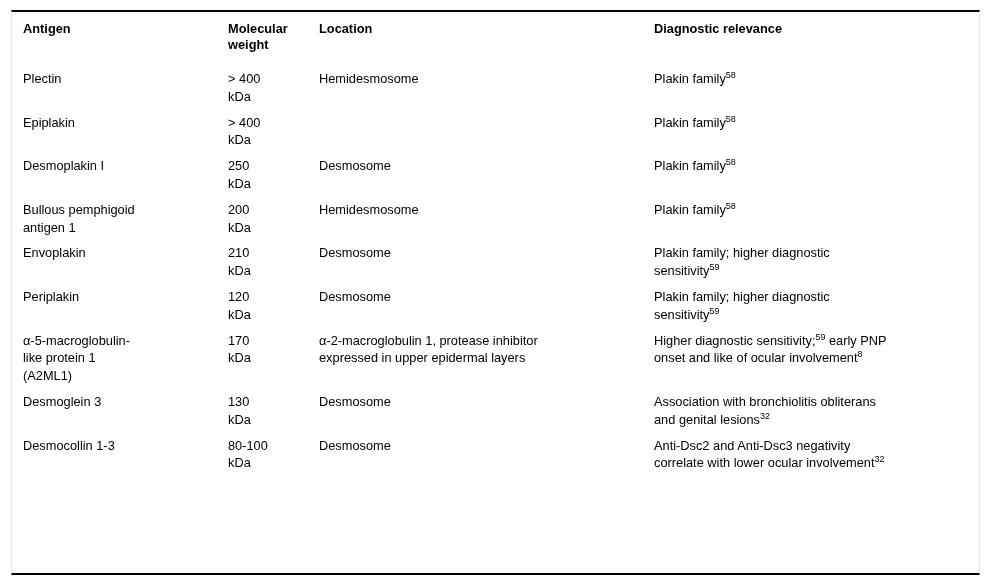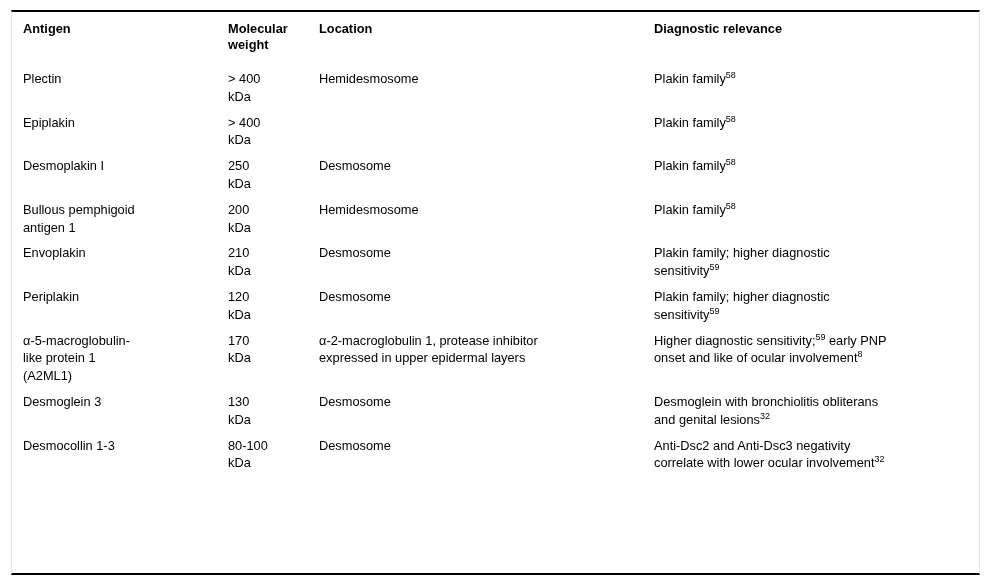--- a/index.html
+++ b/index.html
@@ -148,21 +148,21 @@
           <td class="cell-location">α-2-macroglobulin 1, protease inhibitor
 expressed in upper epidermal layers</td>
           <td class="cell-diag"><span>Higher diagnostic sensitivity;</span><sup>59</sup><span> early PNP
 onset and like of ocular involvement</span><sup>8</sup></td>
         </tr>
         <tr class="data-row">
           <td class="cell-antigen">Desmoglein 3</td>
           <td class="cell-mw">130
 kDa</td>
           <td class="cell-location">Desmosome</td>
-          <td class="cell-diag"><span>Desmoglein with bronchiolitis obliterans
+          <td class="cell-diag"><span>Association with bronchiolitis obliterans
 and genital lesions</span><sup>32</sup></td>
         </tr>
         <tr class="data-row">
           <td class="cell-antigen">Desmocollin 1-3</td>
           <td class="cell-mw">80-100
 kDa</td>
           <td class="cell-location">Desmosome</td>
           <td class="cell-diag"><span>Anti-Dsc2 and Anti-Dsc3 negativity
 correlate with lower ocular involvement</span><sup>32</sup></td>
         </tr>

